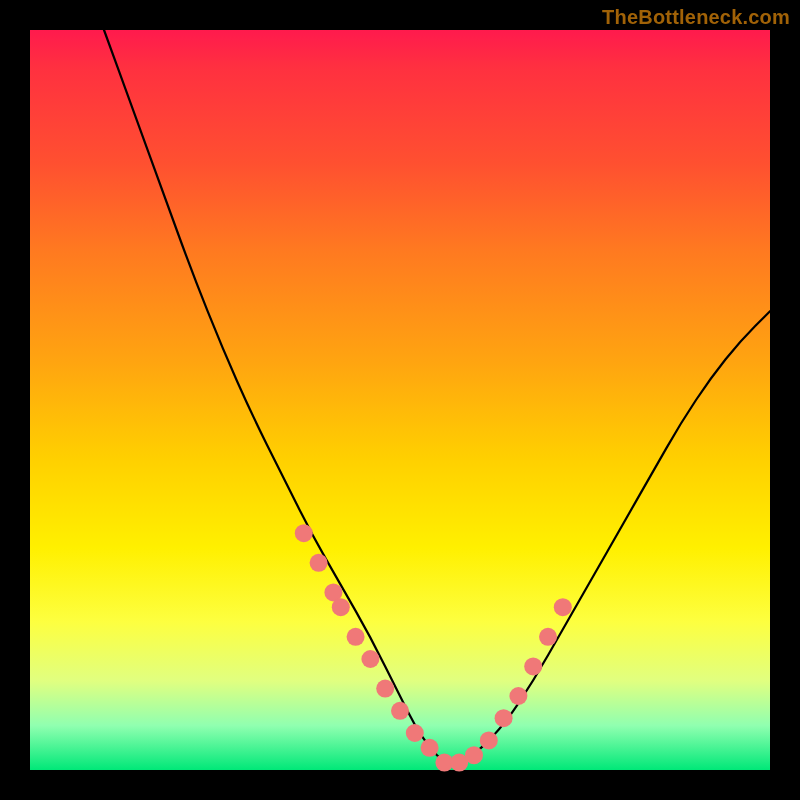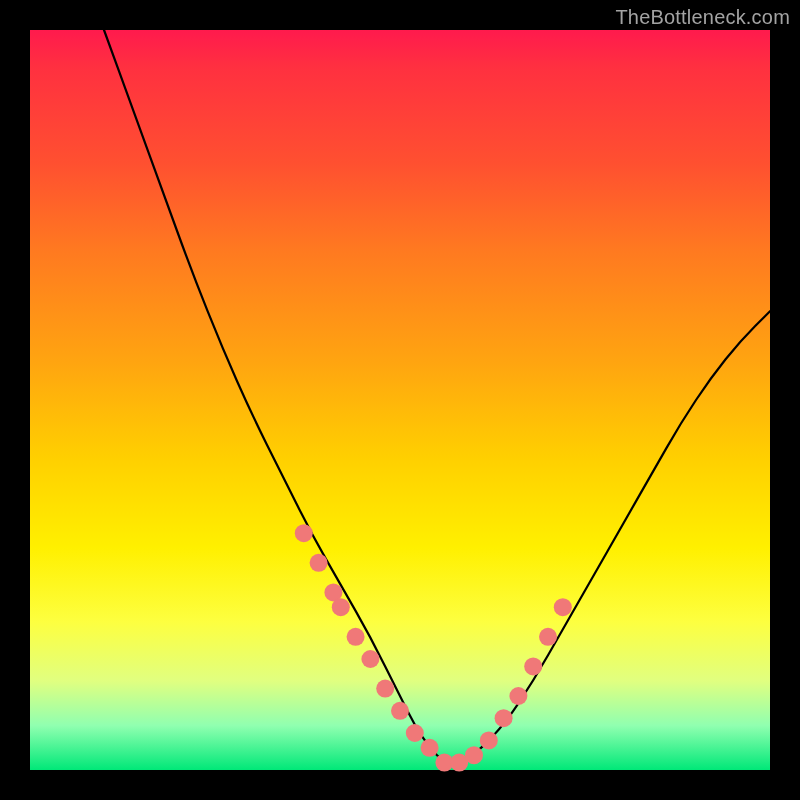--- a/index.html
+++ b/index.html
@@ -35,23 +35,23 @@
       #fff000 70%,
       #fdff40 80%,
       #e0ff80 88%,
       #90ffb0 94%,
       #00e878 100%);
   }
   .watermark {
     position: absolute;
     top: 6px;
     right: 10px;
-    color: #a3a3a3;
+    color: #a16207;
     font-size: 20px;
-    font-weight: 400;
+    font-weight: 700;
     letter-spacing: 0.2px;
     z-index: 20;
   }
   svg.curve {
     position: absolute;
     left: 0;
     top: 0;
     width: 740px;
     height: 740px;
     overflow: visible;

